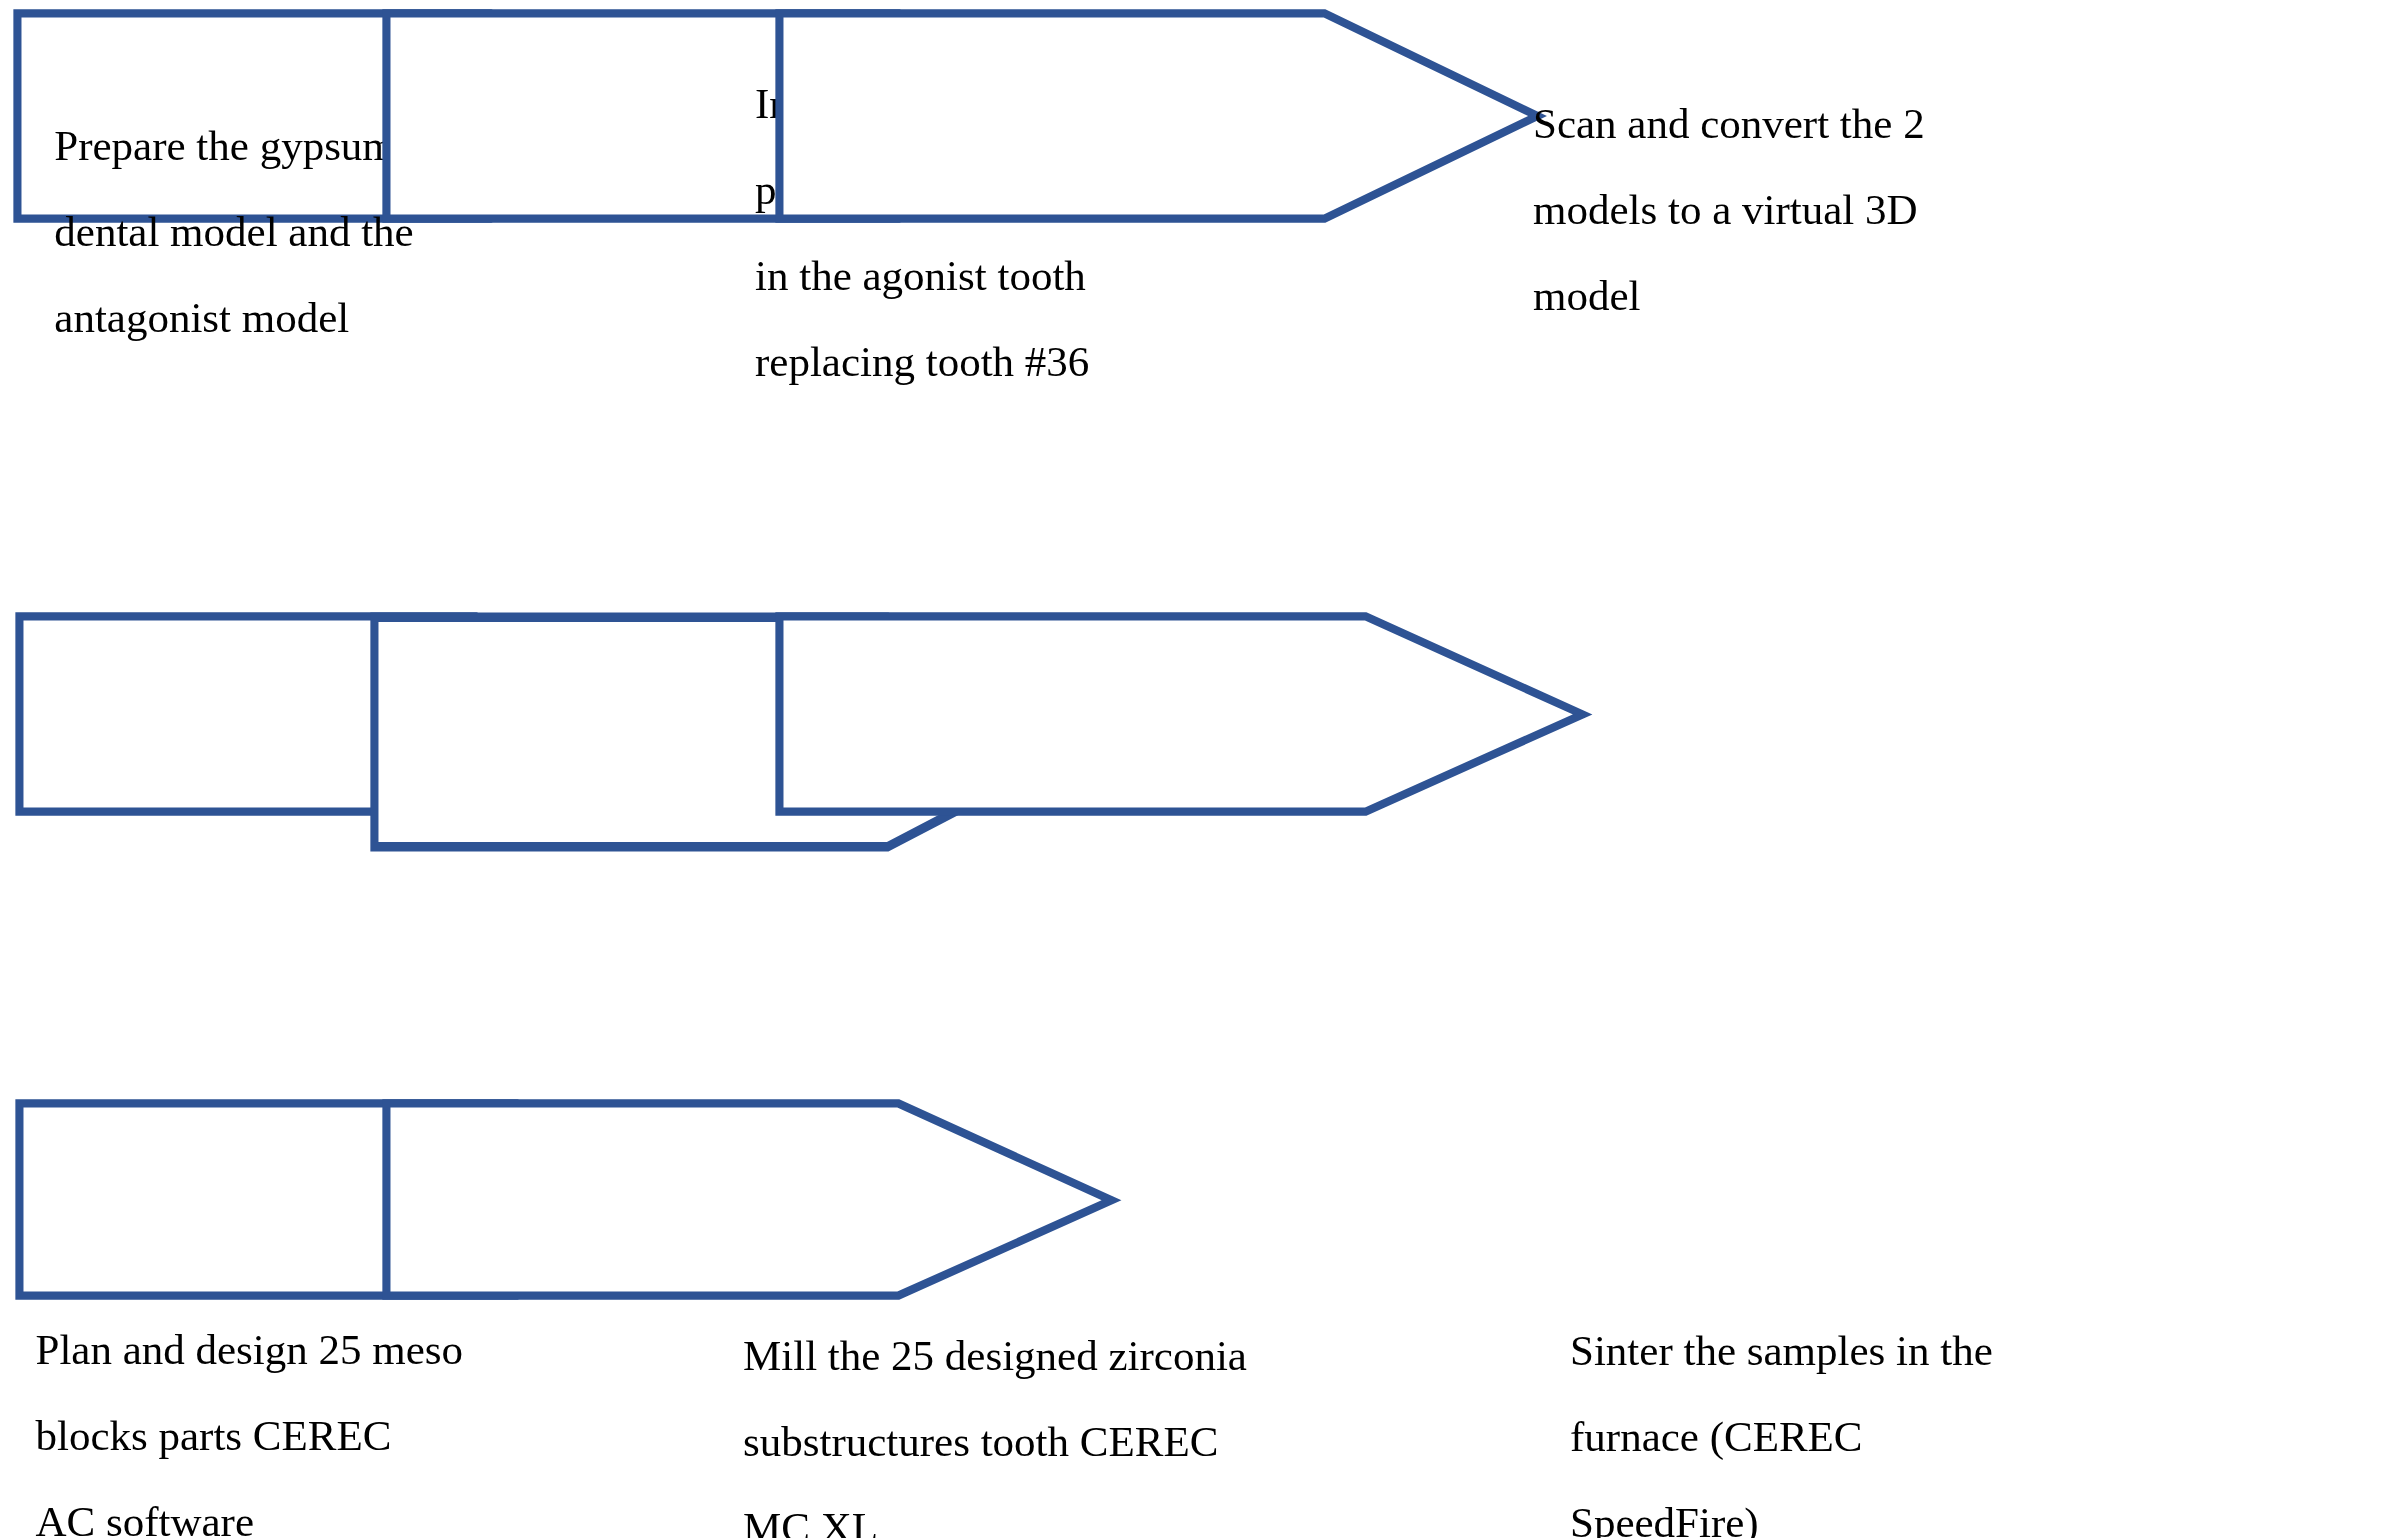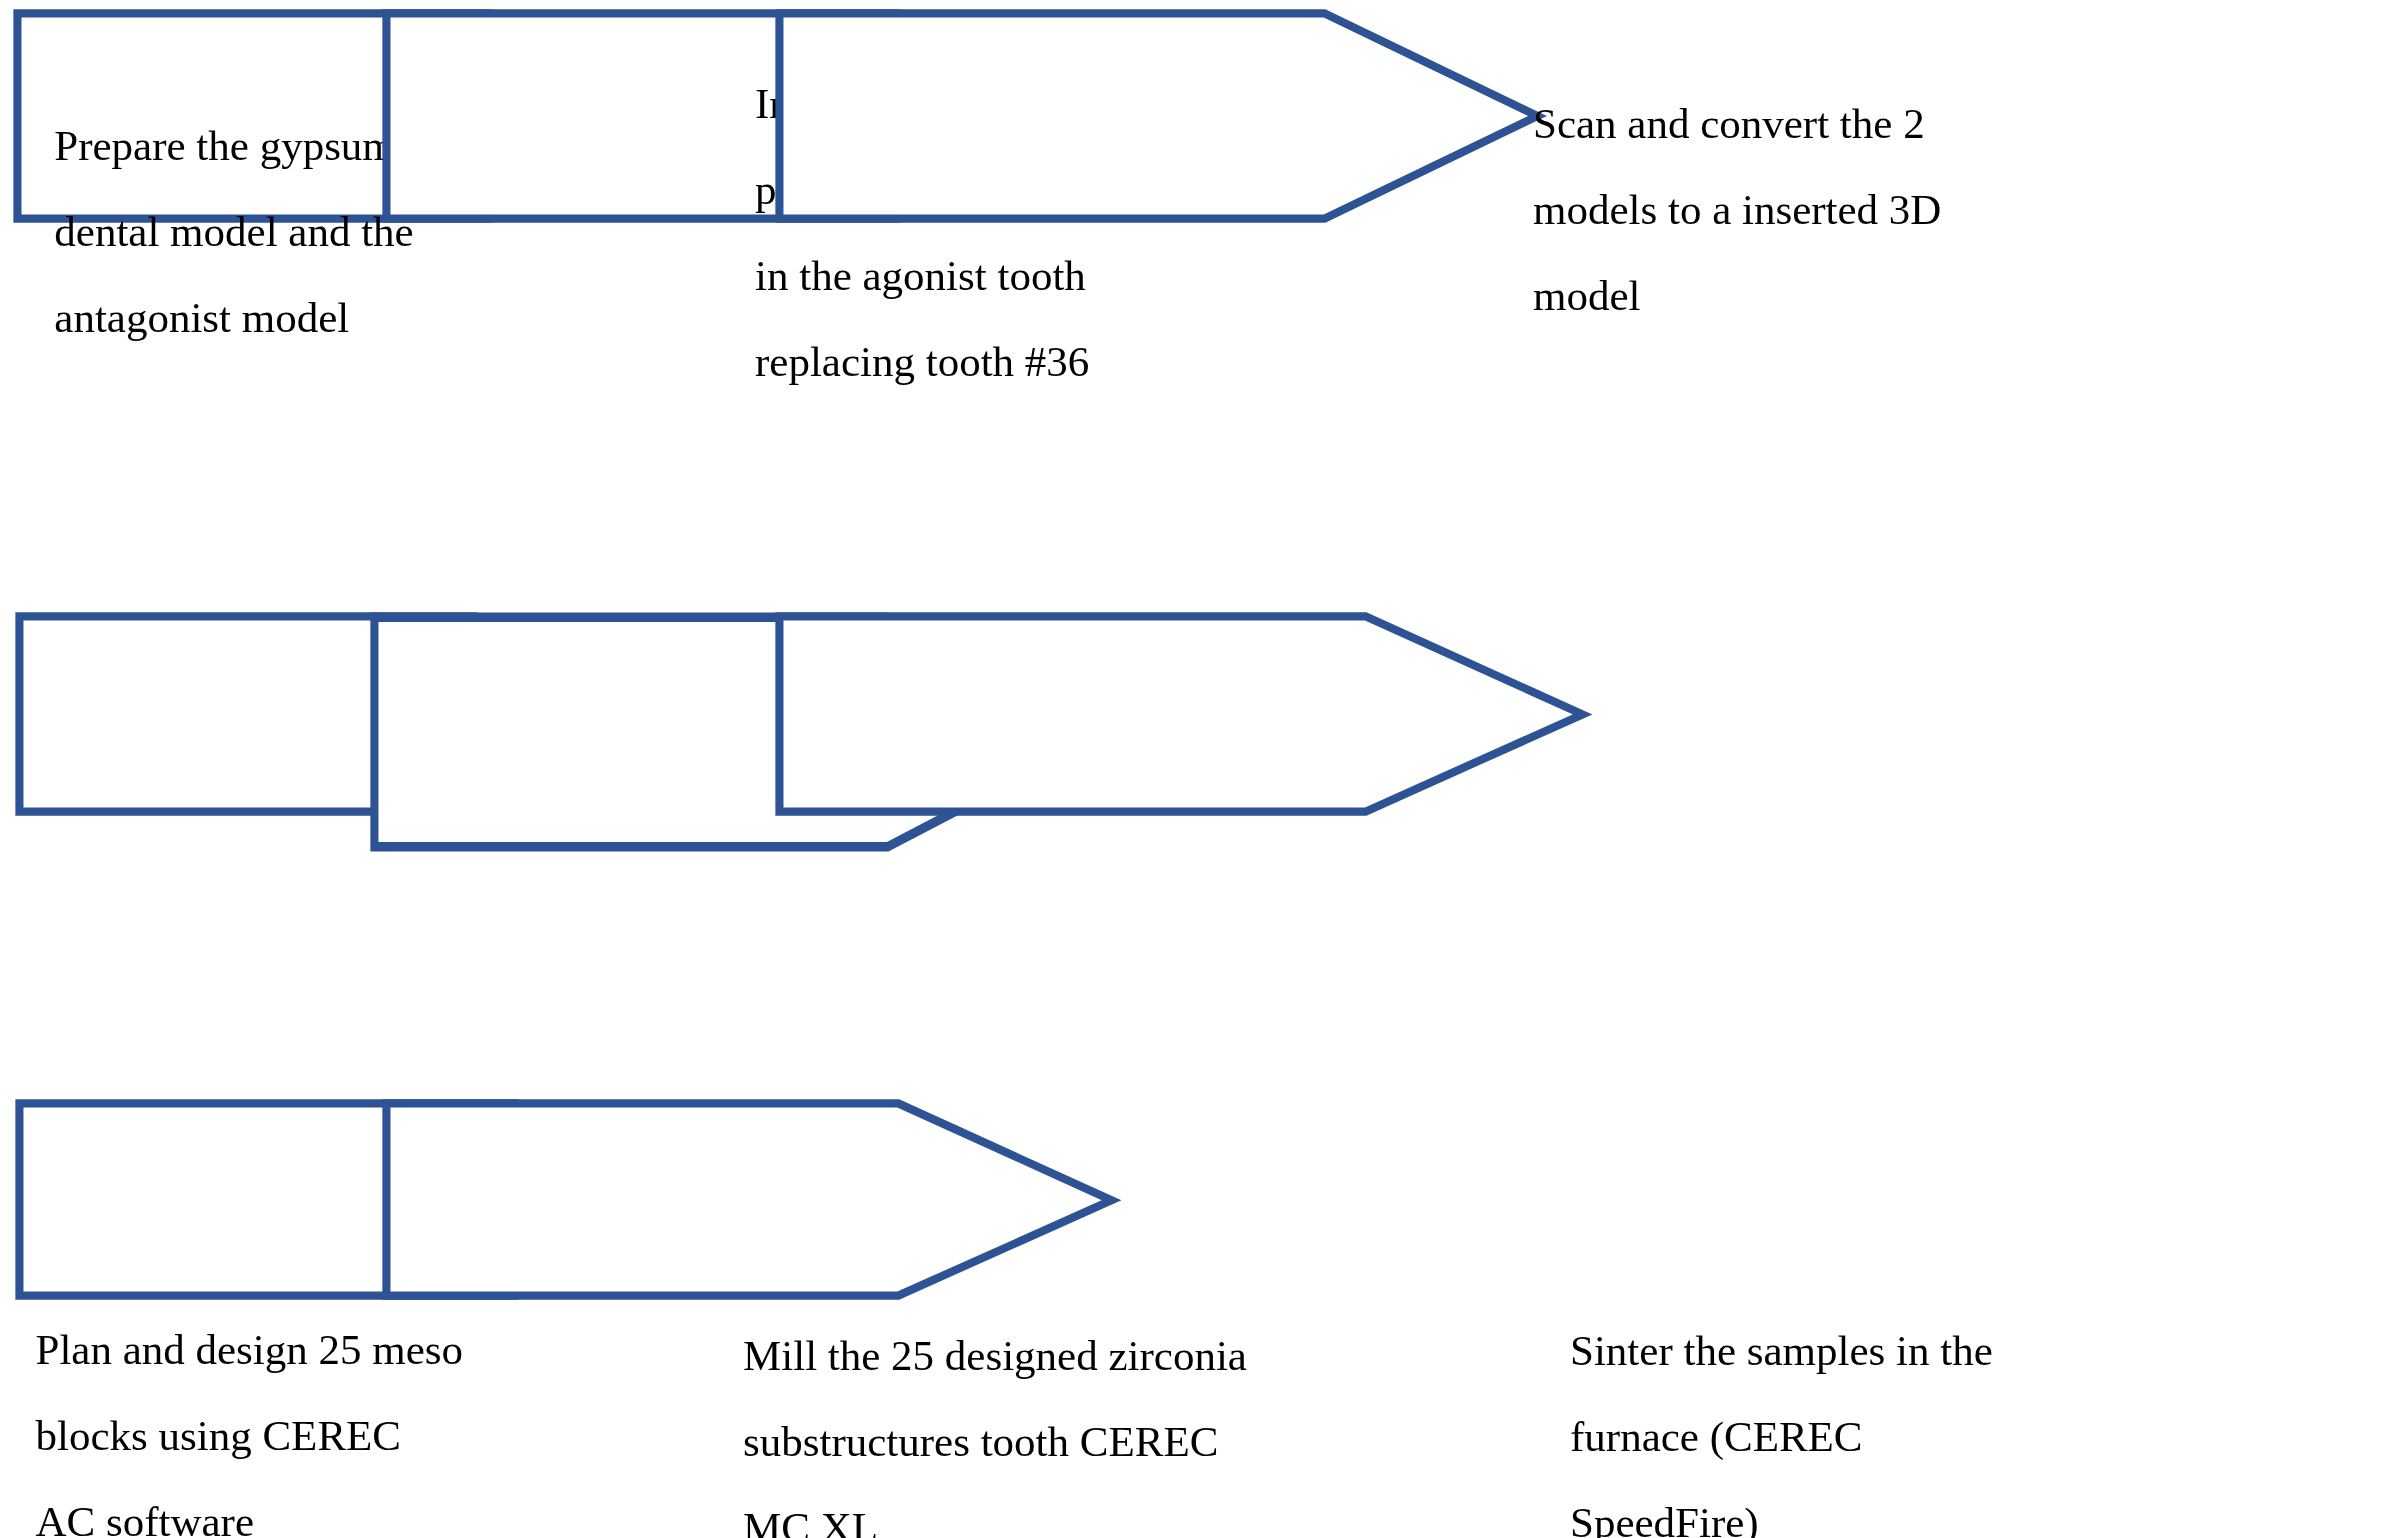--- a/index.html
+++ b/index.html
@@ -73,32 +73,32 @@
       <span class="nowrap">replacing tooth #36</span>
     </div>
   </div>
 
   <div class="chevron" id="c3">
     <svg viewBox="0 0 1040 290" preserveAspectRatio="none">
       <polygon points="6,6 745,6 1034,145 745,284 6,284" fill="#FFFFFF" stroke="#2E5394" stroke-width="11" stroke-linejoin="miter"></polygon>
     </svg>
     <div class="chev-text">
       <span class="nowrap">Scan and convert the 2</span>
-      <span class="nowrap">models to a inserted 3D</span>
+      <span class="nowrap">models to a virtual 3D</span>
       <span class="nowrap">model</span>
     </div>
   </div>
 
   <div class="chevron" id="c4" style="top: 612px;">
     <svg viewBox="0 0 925 277" preserveAspectRatio="none">
       <polygon points="6,6 625,6 919,139 625,271 6,271" fill="#FFFFFF" stroke="#2E5394" stroke-width="11" stroke-linejoin="miter"></polygon>
     </svg>
     <div class="chev-text" style="top: 695px;">
       <span class="nowrap">Plan and design 25 meso</span>
-      <span>blocks   using   CEREC</span>
+      <span>blocks   parts   CEREC</span>
       <span class="nowrap">AC software</span>
     </div>
   </div>
 
   <div class="chevron" id="c5" style="top: 612px;">
     <svg viewBox="0 0 1005 277" preserveAspectRatio="none">
       <polygon points="6,6 702,6 999,139 702,271 6,271" fill="#FFFFFF" stroke="#2E5394" stroke-width="11" stroke-linejoin="miter"></polygon>
     </svg>
     <div class="chev-text" style="top: 701px;">
       <span class="nowrap">Mill the 25 designed zirconia</span>

